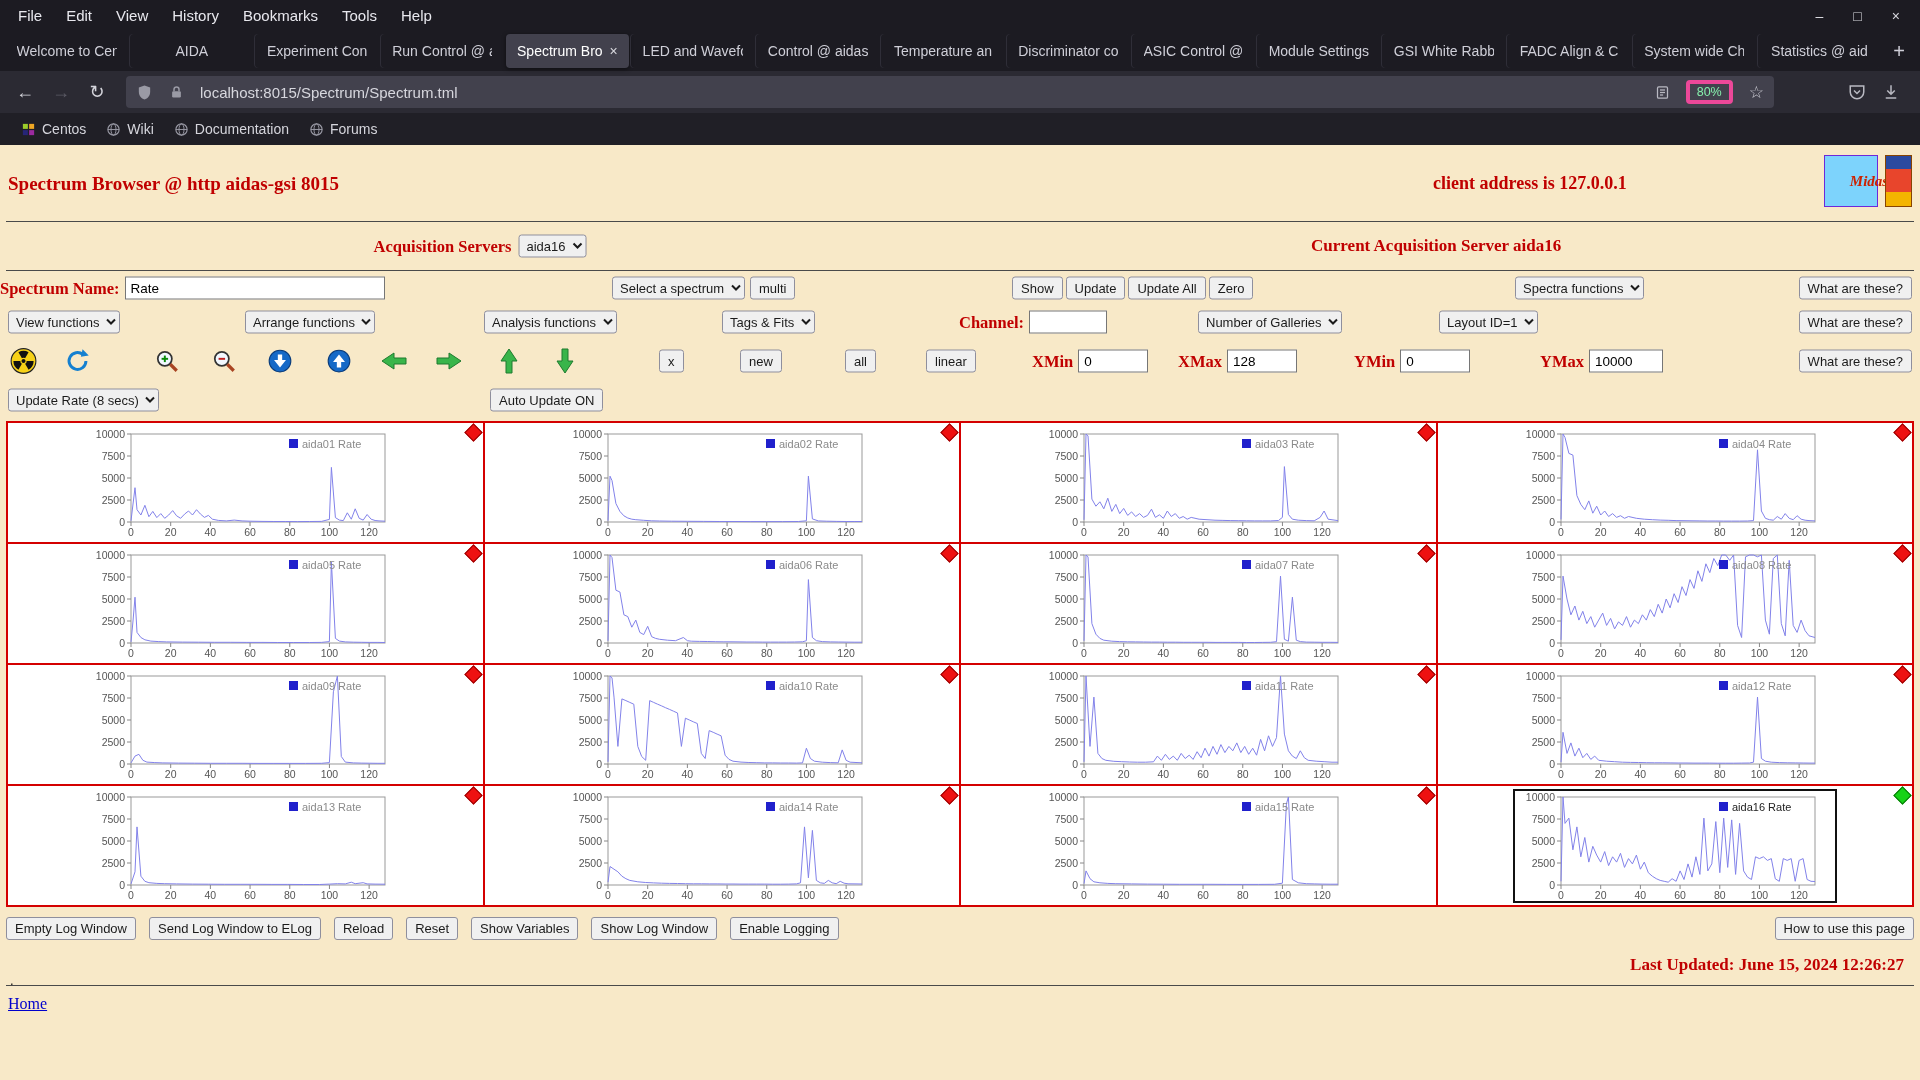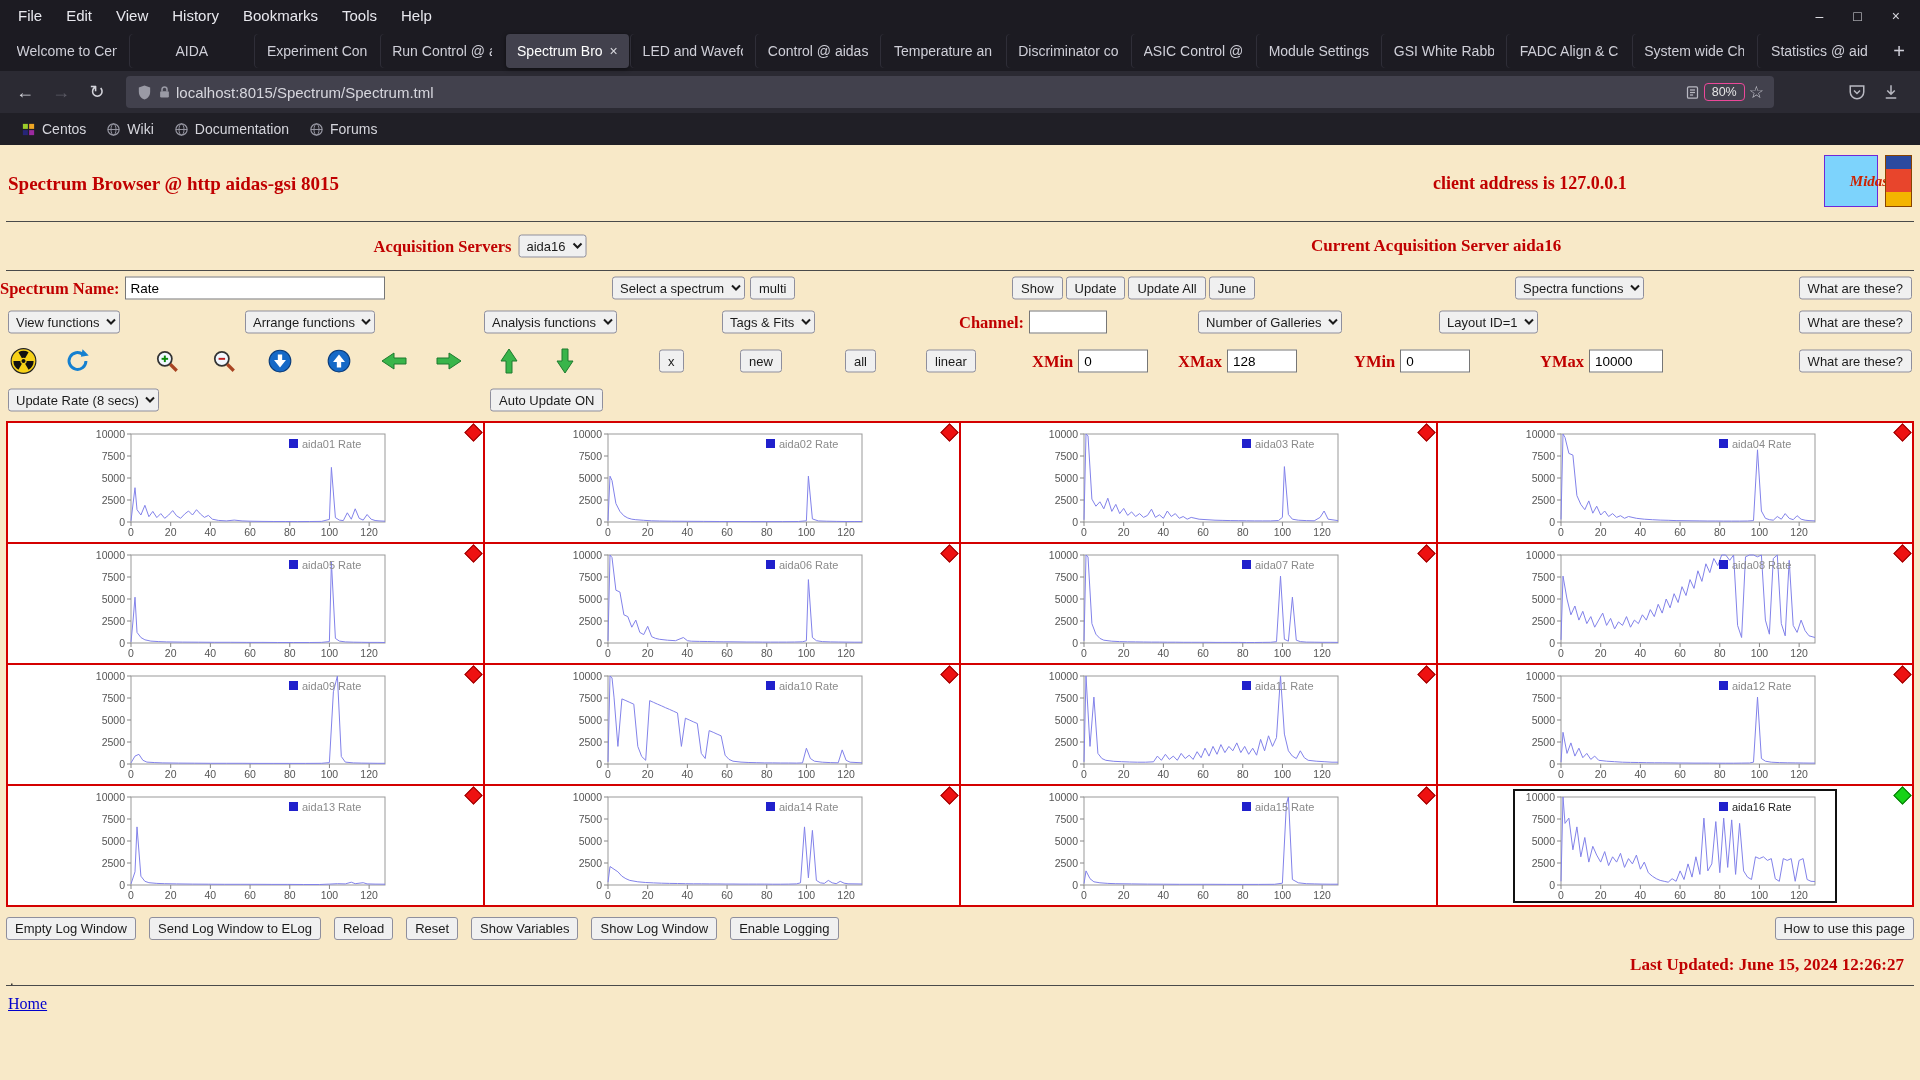--- a/index.html
+++ b/index.html
@@ -18,23 +18,23 @@
   .tab + .tab { box-shadow:-1px 0 0 #2f2e38; }
   .tab.active { background:#42414d; color:#ffffff; box-shadow:0 1px 4px rgba(0,0,0,.5); }
   .tab-label { white-space:nowrap; overflow:hidden; max-width:100px; }
   .tab.active .tab-label { max-width:88px; }
   .tab-close { margin-left:7px; font-size:14px; color:#d8d8de; }
   .newtab { width:34px; height:34px; display:flex; align-items:center; justify-content:center; color:#cfcfd8; font-size:20px; }
 
   .navbar { height:42px; background:#2b2a33; display:flex; align-items:center; padding:0 10px; gap:6px; flex:0 0 auto; }
   .nav-btn { width:30px; height:30px; display:flex; align-items:center; justify-content:center; color:#d3d3da; font-size:18px; border-radius:4px; }
   .nav-btn.disabled { color:#5c5b66; }
-  .urlbar { flex:1; height:32px; background:#42414d; border-radius:4px; display:flex; align-items:center; padding:4px 10px; gap:4px; margin:0 8px; }
+  .urlbar { flex:1; height:32px; background:#42414d; border-radius:4px; display:flex; align-items:center; padding:4px 10px; gap:16px; margin:0 8px; }
   .url-text { flex:1; color:#d7d7de; font-size:15px; white-space:nowrap; overflow:hidden; }
-  .zoom-pill { border:1px solid #ec4899; border-radius:4px; padding:1px 7px; font-size:12.5px; color:#e5e5e5; }
+  .zoom-pill { border:4px solid #ec4899; border-radius:4px; padding:1px 7px; font-size:12.5px; color:#86efac; }
   .star { color:#c9c9d1; font-size:17px; }
   .nav-right { display:flex; gap:16px; align-items:center; padding:0 10px 0 60px; }
 
   .bookmarksbar { height:32px; background:#201f26; display:flex; align-items:center; gap:4px; padding-left:12px; flex:0 0 auto; }
   .bookmark { display:flex; align-items:center; gap:6px; color:#d5d5dc; font-size:14px; padding:3px 9px; border-radius:4px; }
 
   
   .page { flex:1; background:#f8e9c8; position:relative; }
   .serif-red { color:#c00000; font-weight:bold; font-family:"Liberation Serif", serif; }
   .page-header { position:relative; height:76px; }
@@ -271,21 +271,21 @@
         <input class="ctl-input" style="width: 260px;" value="Rate">
       </div>
       <div class="g" style="left:612px">
         <select class="ctl"><option>Select a spectrum</option></select>
         <button class="btn">multi</button>
       </div>
       <div class="g tight" style="left:1012px">
         <button class="btn">Show</button>
         <button class="btn">Update</button>
         <button class="btn">Update All</button>
-        <button class="btn">June</button>
+        <button class="btn">Zero</button>
       </div>
       <div class="g" style="left:1515px">
         <select class="ctl"><option>Spectra functions</option></select>
       </div>
       <div class="g" style="right:8px">
         <button class="btn">What are these?</button>
       </div>
     </div>
 
     

